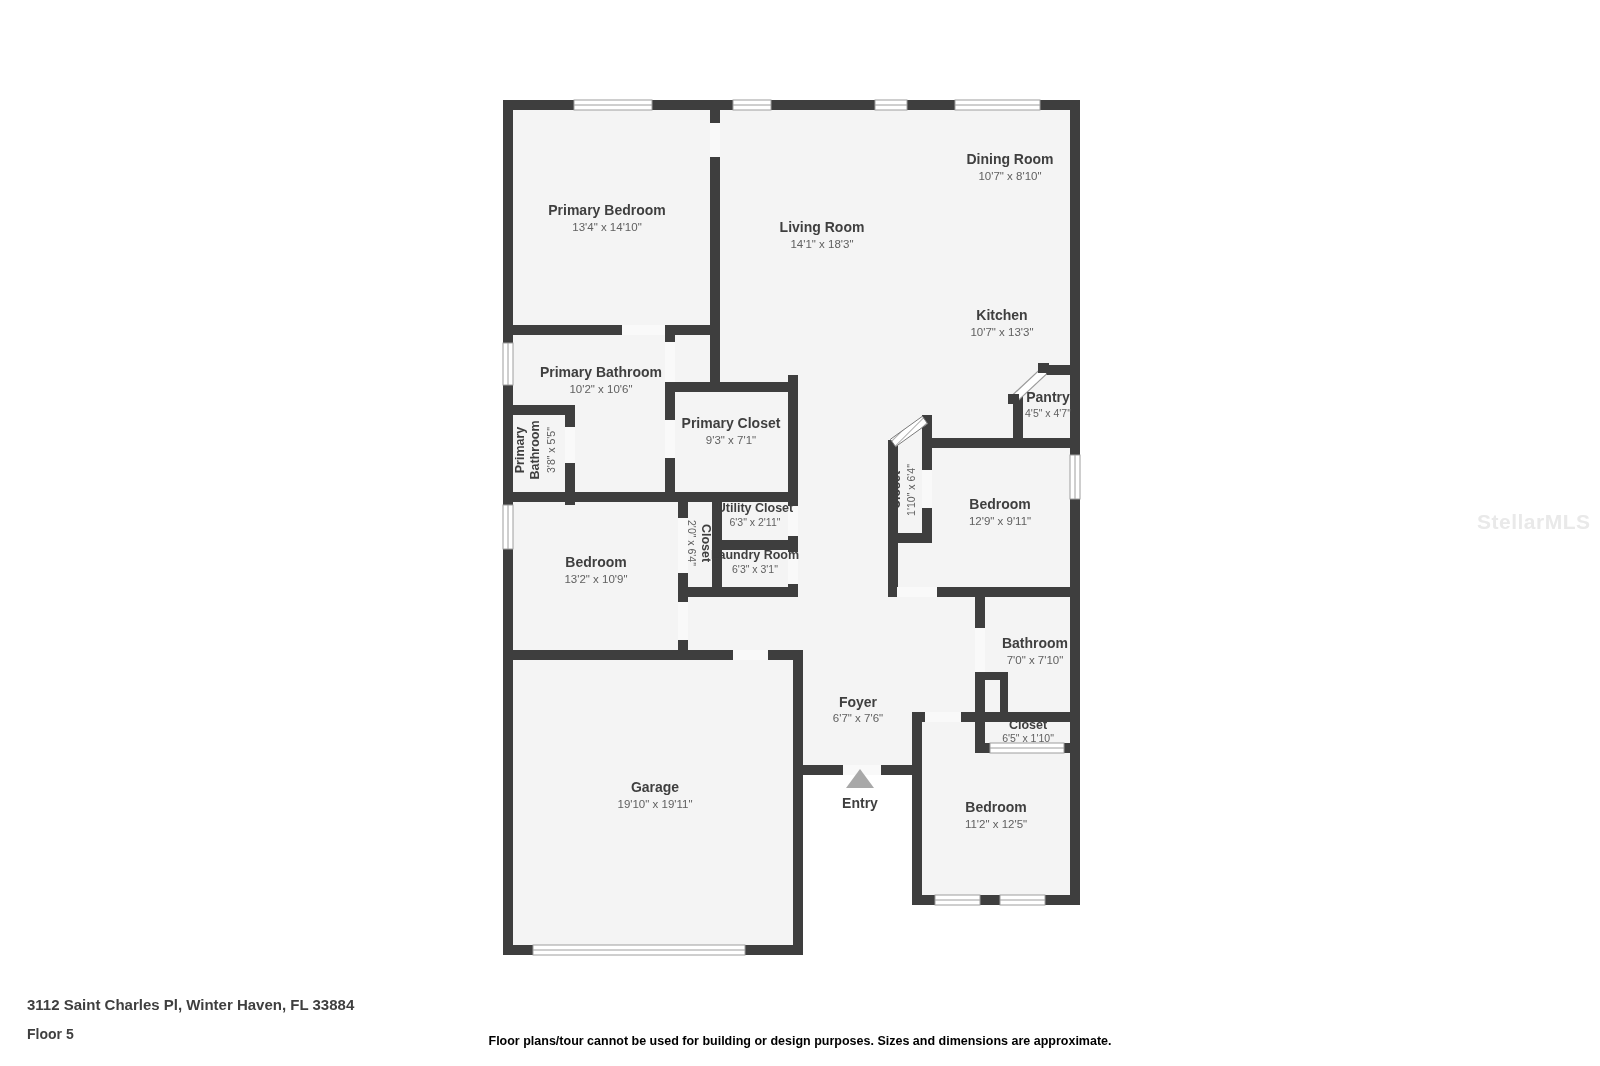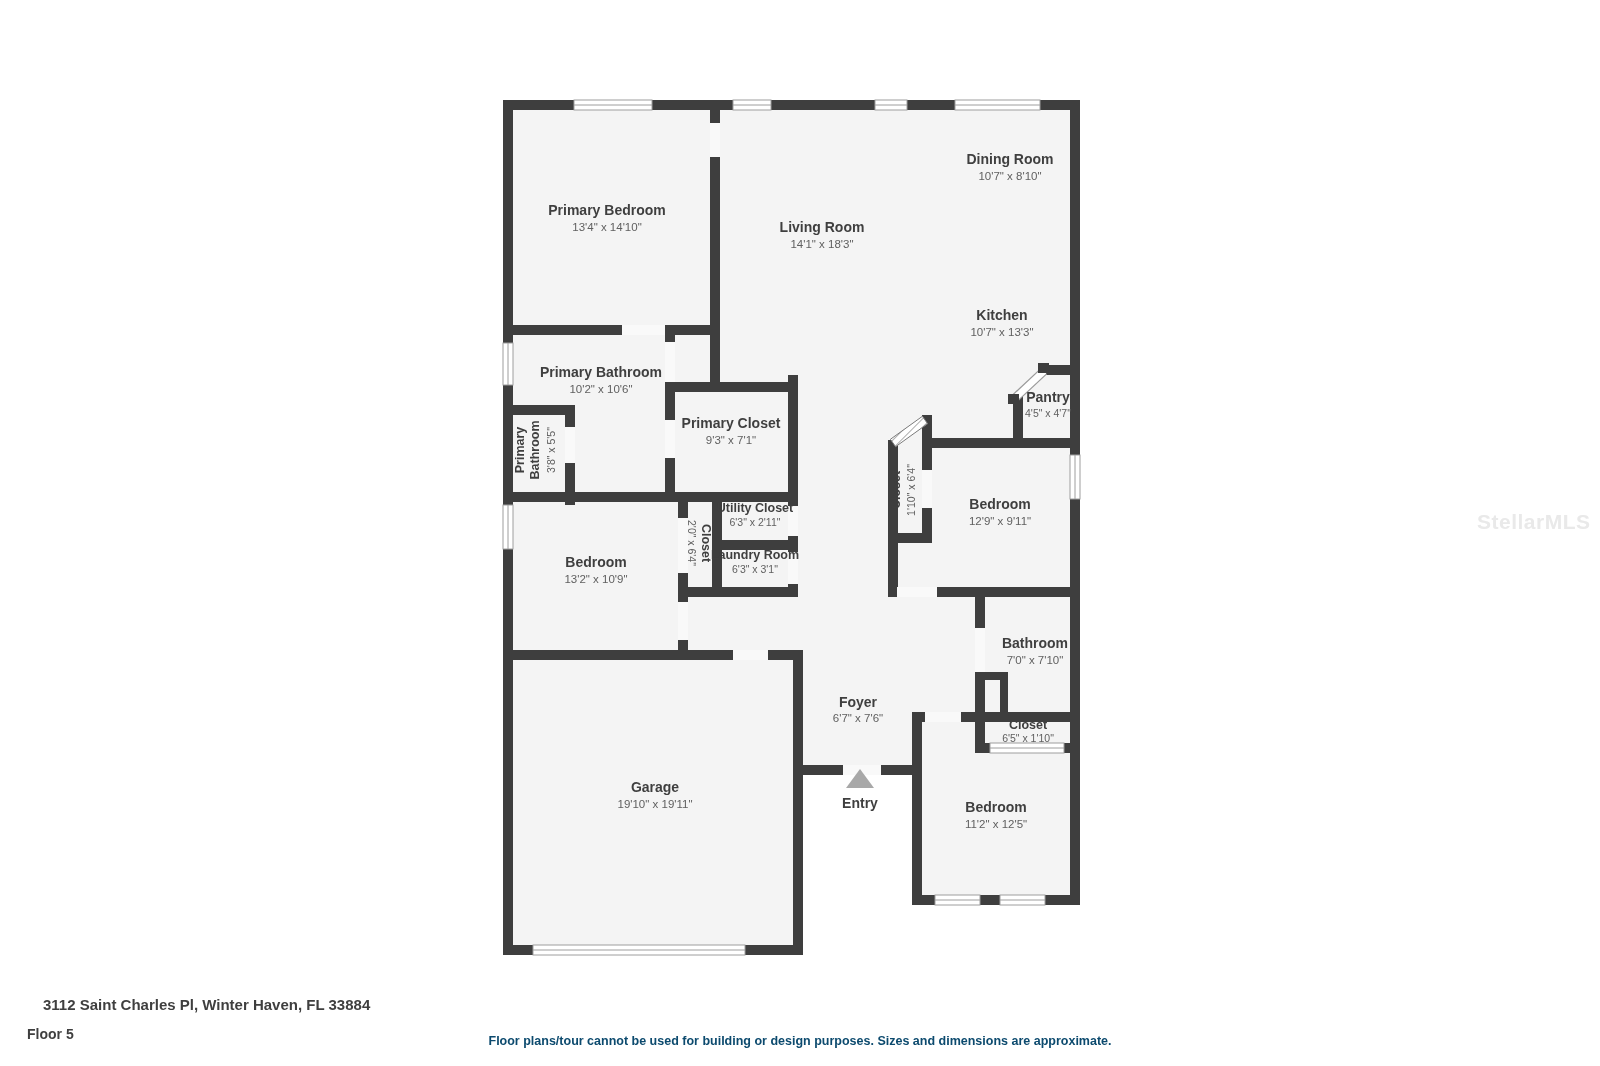--- a/index.html
+++ b/index.html
@@ -9,23 +9,23 @@
   .wall{fill:#3e3e3e;}
   .floor{fill:#f4f4f4;}
   .door{fill:#f9f9f9;}
   .win{fill:#ffffff;stroke:#9e9e9e;stroke-width:1;}
   .winline{stroke:#9e9e9e;stroke-width:1;}
   .rname{font-family:"Liberation Sans",sans-serif;font-size:14px;font-weight:600;fill:#3f3f3f;text-anchor:middle;}
   .rname-sm{font-family:"Liberation Sans",sans-serif;font-size:12.5px;font-weight:600;fill:#3f3f3f;text-anchor:middle;}
   .rdims{font-family:"Liberation Sans",sans-serif;font-size:11.5px;font-weight:400;fill:#606060;text-anchor:middle;}
   .rdims-sm{font-family:"Liberation Sans",sans-serif;font-size:10.5px;font-weight:400;fill:#606060;text-anchor:middle;}
   .bottom-text{position:absolute;color:#3f3f3f;}
-  #address{left:27px;top:996px;font-size:15px;font-weight:700;margin-left:16px;}
+  #address{left:27px;top:996px;font-size:15px;font-weight:700;}
   #floor-label{left:27px;top:1026px;font-size:14px;font-weight:700;}
-  #disclaimer{left:800px;top:1034px;transform:translateX(-50%);font-size:12.5px;font-weight:600;color:#0c4a6e;white-space:nowrap;}
+  #disclaimer{left:800px;top:1034px;transform:translateX(-50%);font-size:12.5px;font-weight:600;color:#000000;white-space:nowrap;}
   #watermark{position:absolute;left:1477px;top:510px;font-size:21px;font-weight:700;color:#e9e9e9;letter-spacing:.5px;white-space:nowrap;}
 </style>
 </head>
 <body>
 
 <div id="canvas">
 
   <svg width="1600" height="1066" viewBox="0 0 1600 1066">
     <defs>
       <pattern id="hatch" width="6" height="6" patternUnits="userSpaceOnUse" patternTransform="rotate(45)">

